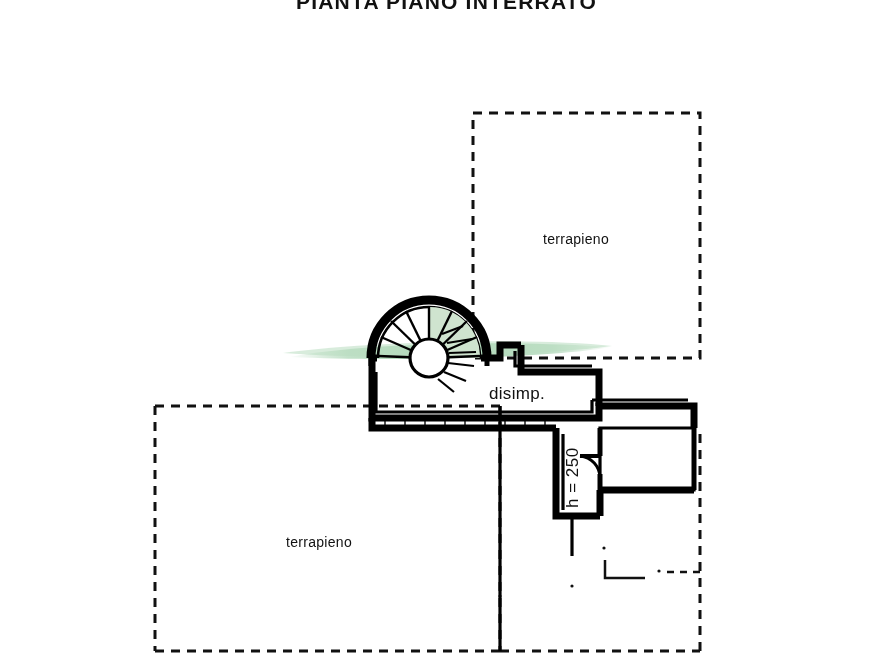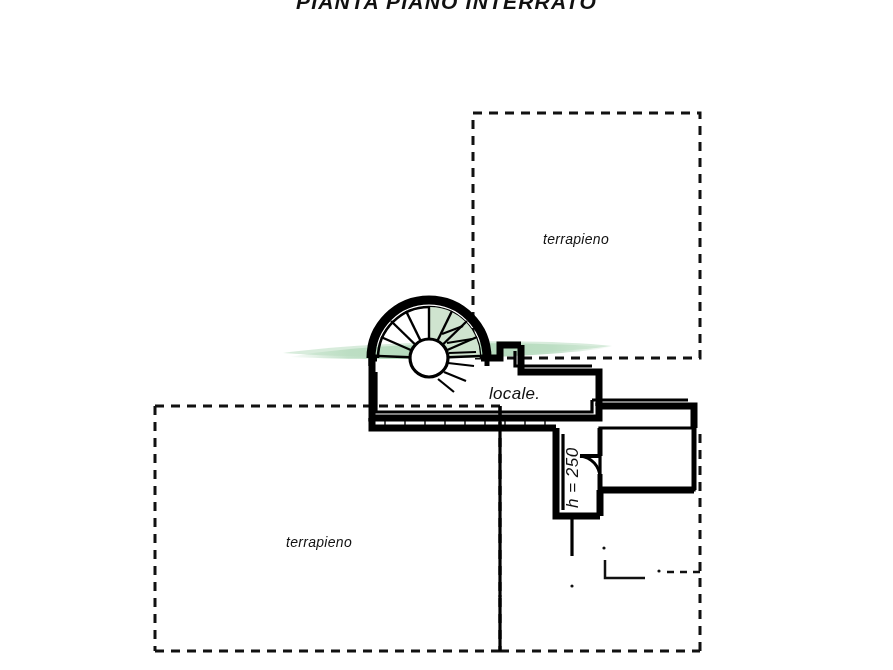--- a/index.html
+++ b/index.html
@@ -10,21 +10,20 @@
   }
   body {
     font-family: "Liberation Sans", sans-serif;
   }
   #plan-root {
     position: relative;
     width: 893px;
     height: 670px;
     background: #ffffff;
     overflow: hidden;
-    font-style: italic;
   }
   #plan-title {
     position: absolute;
     left: 0;
     top: -10px;
     width: 893px;
     text-align: center;
     font-family: "Liberation Sans", sans-serif;
     font-size: 21px;
     font-weight: bold;
@@ -213,18 +212,18 @@
       <line x1="525" y1="419" x2="525" y2="425"></line>
       <line x1="545" y1="419" x2="545" y2="425"></line>
     </g>
 
   </svg>
 
   <div class="room-label lbl-terrapieno" style="left:543px; top:231px;">terrapieno</div>
 
   <div class="room-label lbl-terrapieno" style="left:286px; top:534px;">terrapieno</div>
 
-  <div class="room-label lbl-disimp" style="left:489px; top:384px;">locale.</div>
+  <div class="room-label lbl-disimp" style="left:489px; top:384px;">disimp.</div>
 
 
   <div class="room-label lbl-h250" style="left:563px; top:508px;">h = 250</div>
 
 </div>
 
 </body></html>

